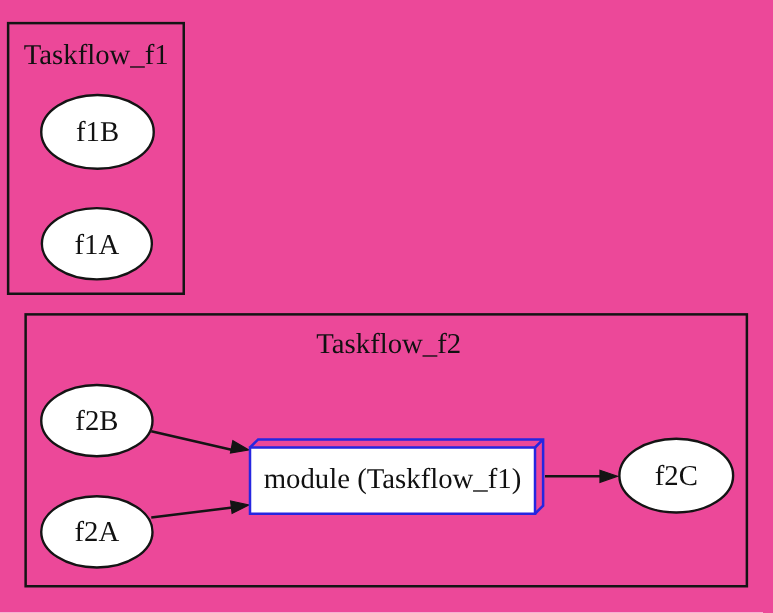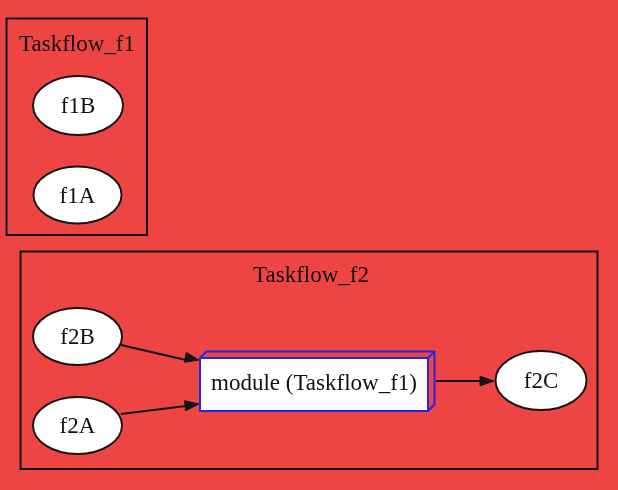--- a/index.html
+++ b/index.html
@@ -1,20 +1,20 @@
 <!DOCTYPE html>
 <html><head>
 <meta charset="utf-8">
 <style>
   html, body { margin: 0; padding: 0; background: #ffffff; }
   .stage {
     position: relative;
     width: 618px;
     height: 490px;
-    background: #ef4444;
+    background: #ec4899;
     overflow: hidden;
   }
   svg { display: block; }
   .cluster-border {
     fill: none;
     stroke: #141414;
     stroke-width: 2;
   }
   .node-ellipse {
     fill: #ffffff;

